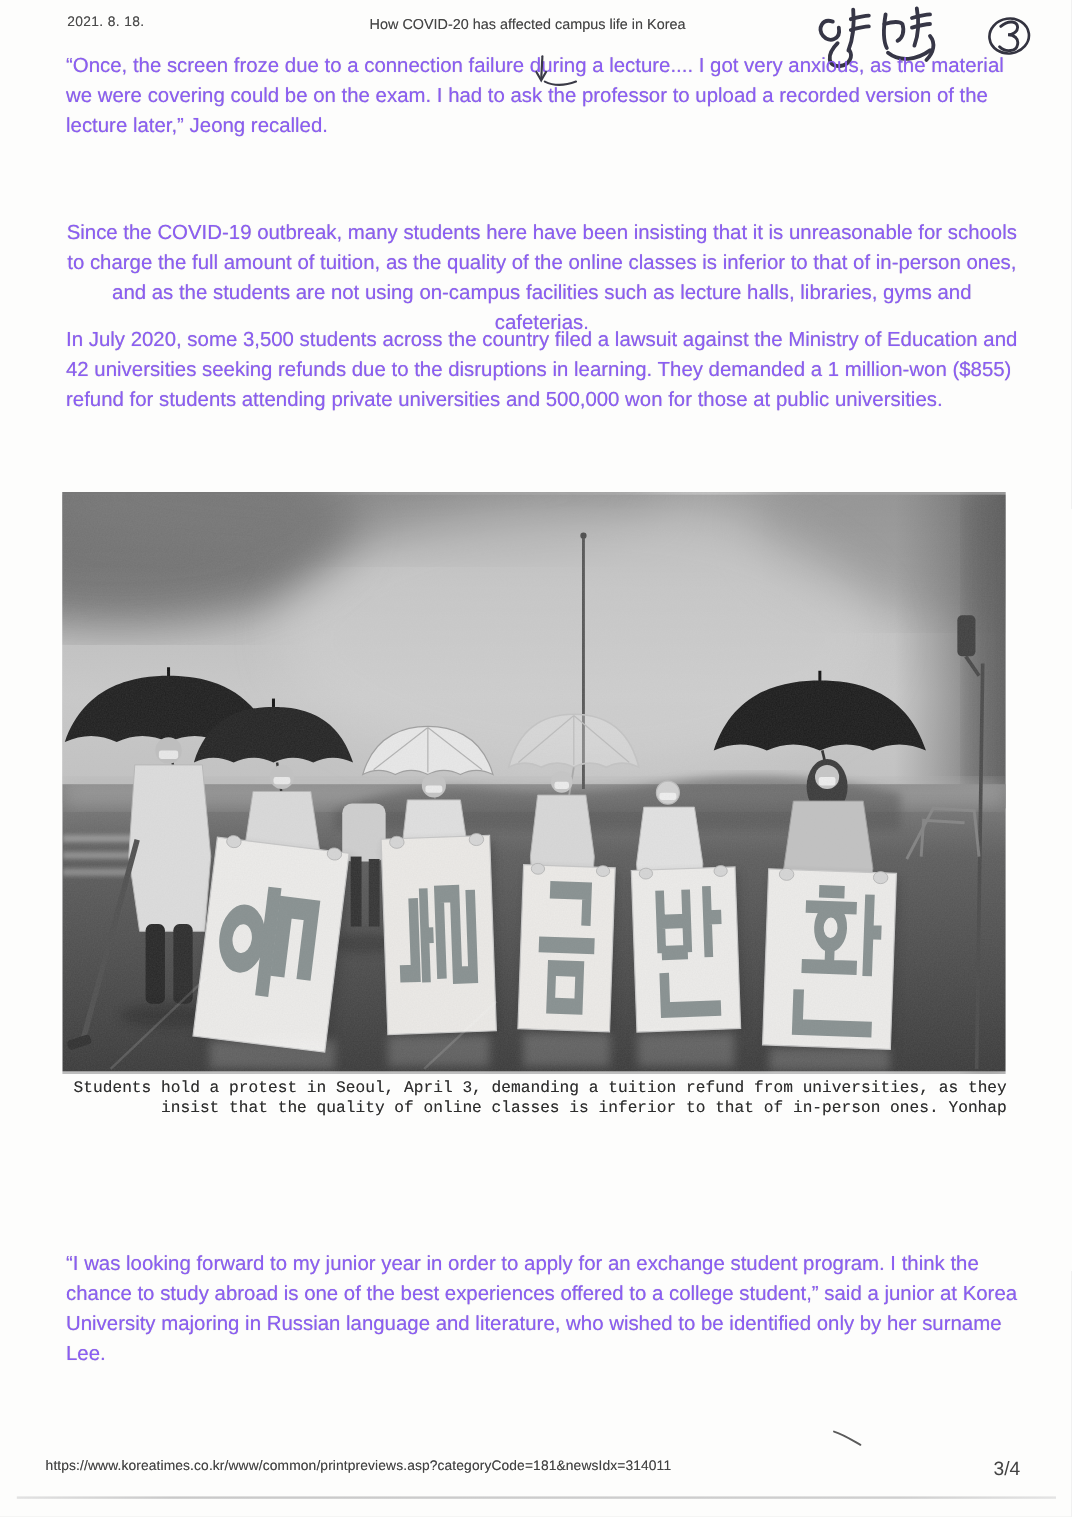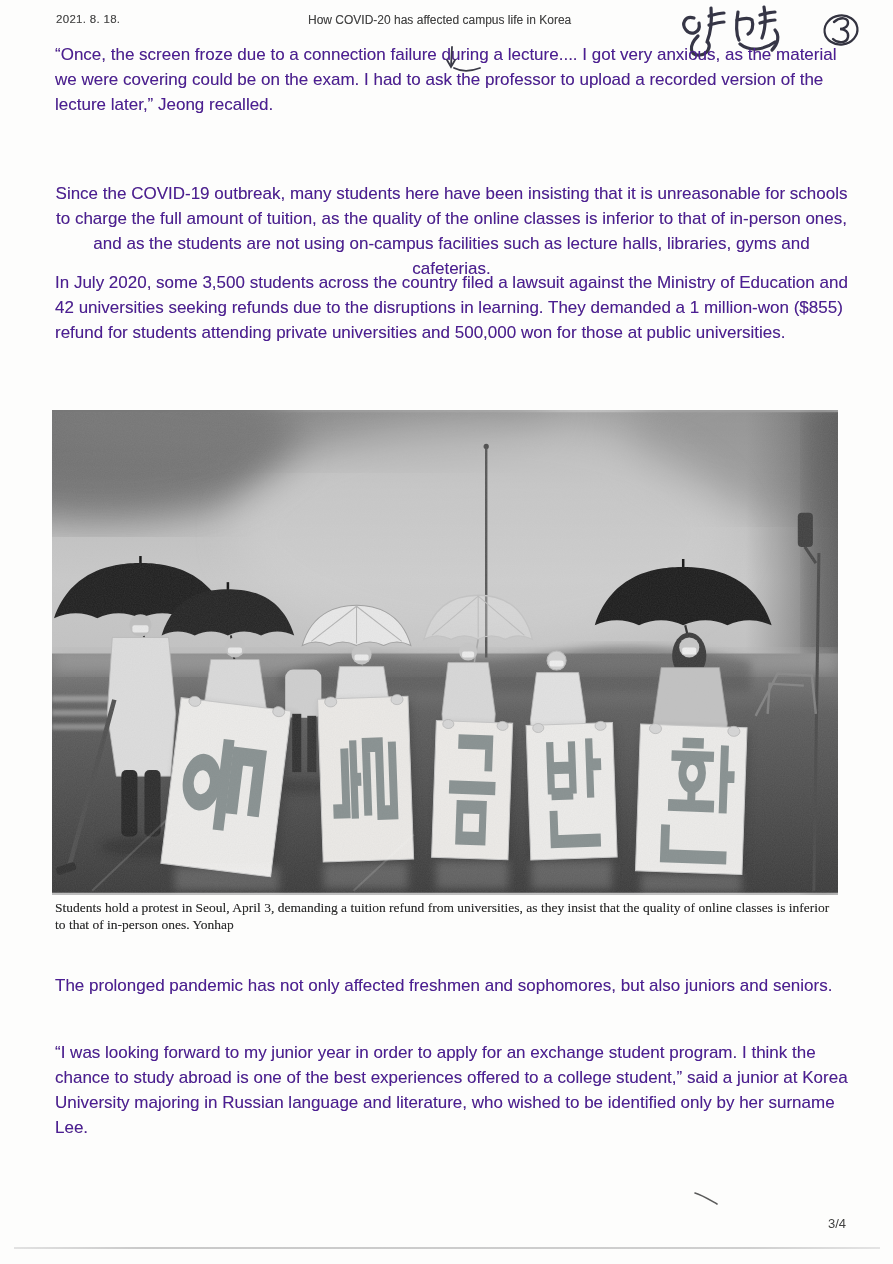--- a/index.html
+++ b/index.html
@@ -7,35 +7,36 @@
     position:relative;width:893px;height:1264px;margin:0 auto;
     background:#fdfdfc;overflow:hidden;
     font-family:"Liberation Sans", sans-serif;color:#3c3c3c;
   }
   .abs{position:absolute;}
   .hdr-date{left:43px;top:13px;font-size:11.5px;color:#4a4a4a;letter-spacing:.3px;
     text-shadow:0 0 .5px rgba(70,70,70,.5);margin-left:13px;}
   .hdr-title{left:308px;top:13px;font-size:12px;color:#454545;
     text-shadow:0 0 .5px rgba(70,70,70,.5);}
   .body-p{
-    left:55px;width:793px;font-size:17px;line-height:25px;color:#4c1d95;
+    left:55px;width:793px;font-size:17px;line-height:25px;color:#8b5cf6;
     margin:0;text-shadow:0 0 .6px rgba(70,70,70,.45);
   }
   .p1{top:42px;} .p2{top:133px;} .p3{top:181px;text-align:center;} .p4{top:270px;}
   .p5{top:973px;} .p6{top:1040px;} .p7{top:1155px;}
   .photo{left:52px;top:410px;width:786px;height:485px;background:#bdbdbd;}
   .photo svg{display:block;}
   .caption{
     left:55px;top:899px;width:784px;margin:0;
-    font-family:Liberation Serif, serif;font-size:13.5px;line-height:17px;color:#2e2e2e;
+    font-family:Liberation Mono, monospace;font-size:13.5px;line-height:17px;color:#2e2e2e;
     text-shadow:0 0 .4px rgba(50,50,50,.5);
+    text-align:right;
   }
   .footer-url{left:38px;top:1216px;font-size:11.5px;color:#424242;letter-spacing:.1px;
     text-shadow:0 0 .4px rgba(70,70,70,.5);}
-  .footer-page{left:828px;top:1216px;font-size:13px;color:#424242;}
+  .footer-page{left:828px;top:1216px;font-size:16px;color:#424242;}
   .scan-rule{left:14px;top:1247px;width:866px;height:2px;
     background:linear-gradient(90deg,#e2e2e2,#c9c9c9 15%,#cfcfcf 85%,#e4e4e4);}
   .ink{position:absolute;}
 </style>
 </head>
 <body>
 
 <div class="page">
 
   <span class="abs hdr-date">2021. 8. 18.</span>
@@ -292,23 +293,23 @@
       <line x1="40" y1="476" x2="120" y2="400"></line>
       <line x1="300" y1="476" x2="360" y2="420"></line>
     </g>
 
     <rect x="0" y="0" width="782" height="478" filter="url(#grain)"></rect>
   </svg>
   </div>
 
   <p class="abs caption">Students hold a protest in Seoul, April 3, demanding a tuition refund from universities, as they insist that the quality of online classes is inferior to that of in-person ones. Yonhap</p>
 
-  <p class="abs body-p p5">The prolonged pandemic has not only affected freshmen and sophomores, but also juniors and seniors.</p>
   <p class="abs body-p p6">“I was looking forward to my junior year in order to apply for an exchange student program. I think the chance to study abroad is one of the best experiences offered to a college student,” said a junior at Korea University majoring in Russian language and literature, who wished to be identified only by her surname Lee.</p>
 
+  <span class="abs footer-url">https://www.koreatimes.co.kr/www/common/printpreviews.asp?categoryCode=181&amp;newsIdx=314011</span>
   <span class="abs footer-page">3/4</span>
 
   <svg class="ink" style="left:692px;top:1190px;" width="30" height="18" viewBox="0 0 30 18">
     <path d="M3,3 C10,5 18,10 25,14" fill="none" stroke="#5a5a5a" stroke-width="1.6" stroke-linecap="round"></path>
   </svg>
 
   <div class="abs scan-rule"></div>
 </div>
 
 </body></html>

